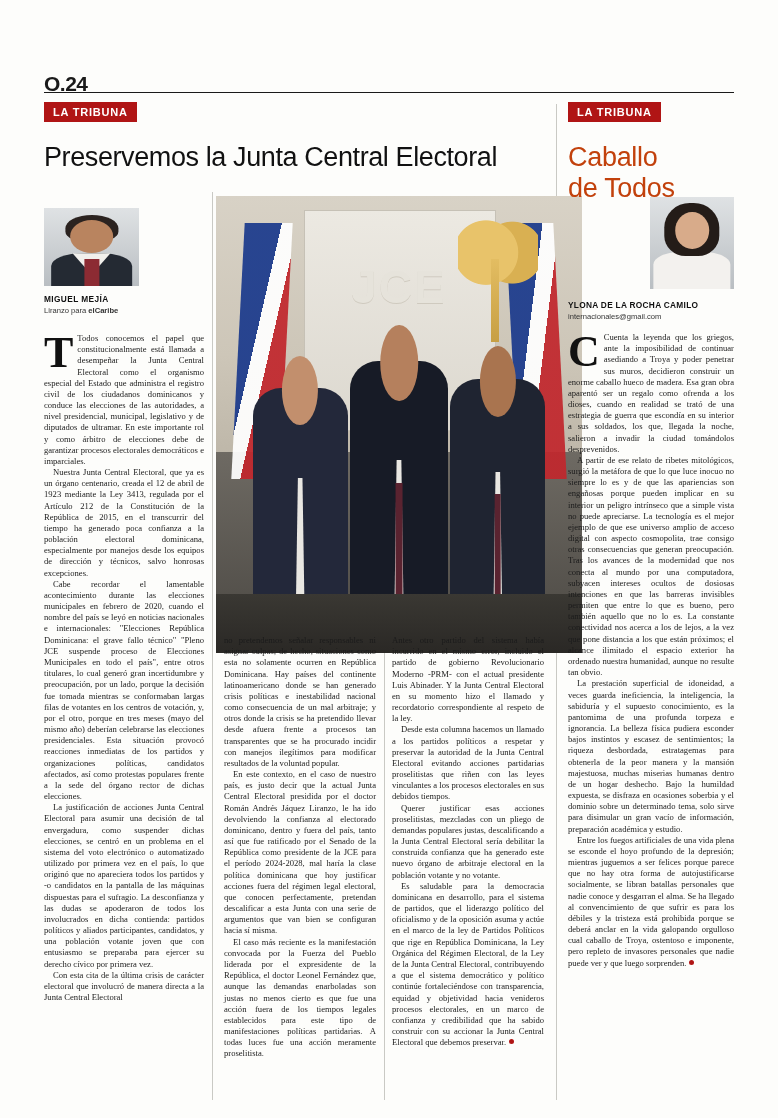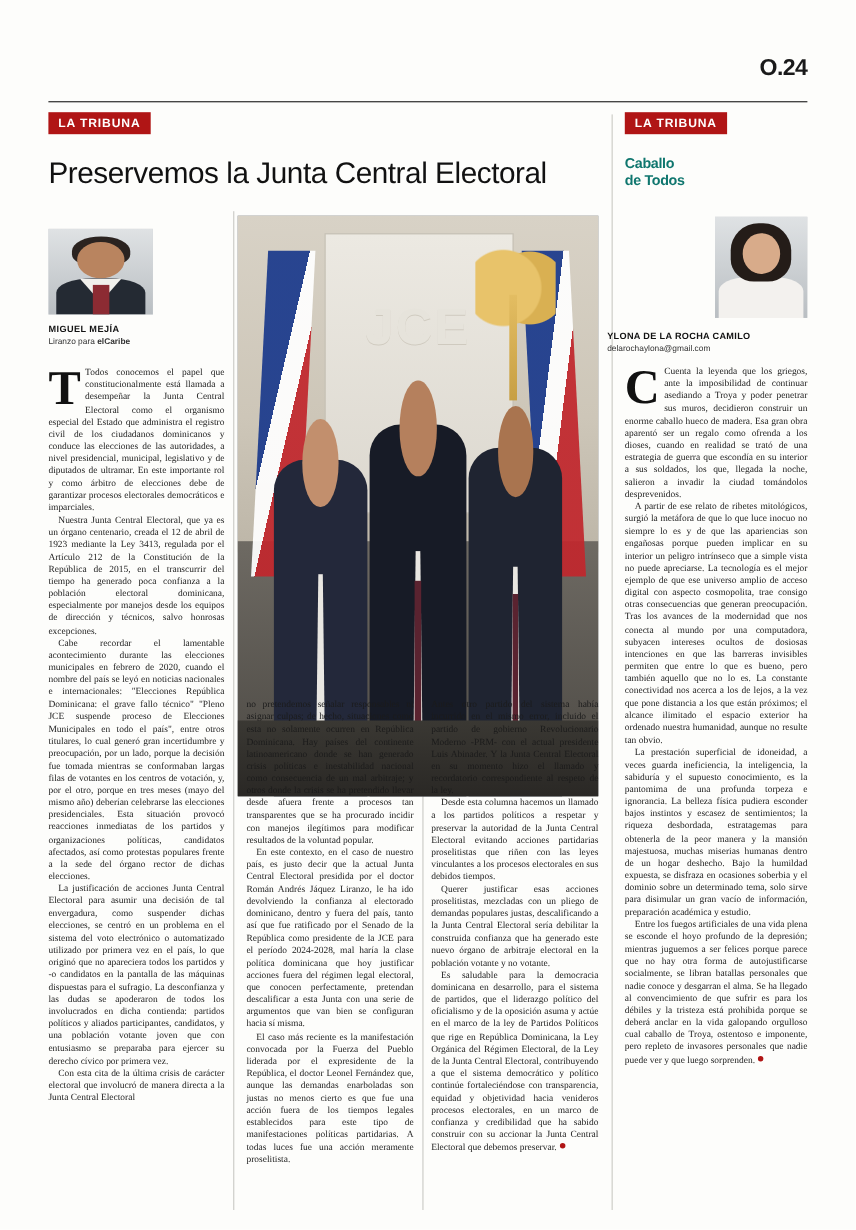--- a/index.html
+++ b/index.html
@@ -14,25 +14,25 @@
     background: #fdfdfb;
     font-family: "Liberation Serif", serif;
     color: #1a1a1a;
     overflow: hidden;
   }
 
   
   .masthead {
     position: absolute;
     left: 44px;
-    top: 50px;
+    top: 72px;
     width: 690px;
     display: flex;
     align-items: flex-end;
-    justify-content: flex-end;
+    justify-content: space-between;
   }
   .folio {
     font-family: "Liberation Sans", sans-serif;
     font-size: 21px;
     font-weight: bold;
     letter-spacing: -0.5px;
     color: #1a1a1a;
   }
   .masthead-right {
     text-align: right;
@@ -125,23 +125,24 @@
     margin-top: 2px;
   }
   .author-sub .brand { font-weight: bold; }
 
   
   .lead-photo {
     position: absolute;
     left: 216px;
     top: 196px;
     width: 328px;
-    height: 528px;
+    height: 457px;
     overflow: hidden;
     background: #8f9196;
+    padding-left: 38px;
   }
 
   
   .col {
     position: absolute;
     font-size: 8.6px;
     line-height: 1.3;
     text-align: justify;
     color: #1b1b1b;
     hyphens: auto;
@@ -160,39 +161,39 @@
     line-height: 0.78;
     font-weight: bold;
     padding: 3px 4px 0 0;
     color: #111;
   }
 
   
   .side-col { position: absolute; left: 568px; top: 102px; width: 166px; }
   .side-headline {
     font-family: "Liberation Sans", sans-serif;
-    font-size: 13px;
+    font-size: 27px;
     line-height: 1.14;
     letter-spacing: -0.3px;
-    color: #0f766e;
+    color: #c2410c;
     margin: 20px 0 0 0;
-    font-weight: bold;
+    font-weight: normal;
   }
   .side-photo {
     position: absolute;
     left: 650px;
     top: 197px;
     width: 84px;
     height: 92px;
     overflow: hidden;
     background: #cfd3d6;
   }
   .side-author {
     position: absolute;
-    left: 552px;
+    left: 568px;
     top: 300px;
     width: 170px;
   }
   .side-author-name {
     font-family: "Liberation Sans", sans-serif;
     font-size: 8.3px;
     font-weight: bold;
     letter-spacing: 0.3px;
     color: #111;
   }
@@ -399,21 +400,21 @@
 
   <div class="side-photo">
     <div class="portrait-bg"></div>
     <div class="portrait-top2"></div>
     <div class="portrait-hair2"></div>
     <div class="portrait-face2"></div>
   </div>
 
   <div class="side-author">
     <div class="side-author-name">YLONA DE LA ROCHA CAMILO</div>
-    <div class="side-author-mail">delarochaylona@gmail.com</div>
+    <div class="side-author-mail">internacionales@gmail.com</div>
   </div>
 
   <div class="col c4">
     <p class="noindent"><span class="dropcap">C</span><span>Cuenta la leyenda que los griegos, ante la imposibilidad de continuar asediando a Troya y poder penetrar sus muros, decidieron construir un enorme caballo hueco de madera. Esa gran obra aparentó ser un regalo como ofrenda a los dioses, cuando en realidad se trató de una estrategia de guerra que escondía en su interior a sus soldados, los que, llegada la noche, salieron a invadir la ciudad tomándolos desprevenidos.</span></p>
     <p>A partir de ese relato de ribetes mitológicos, surgió la metáfora de que lo que luce inocuo no siempre lo es y de que las apariencias son engañosas porque pueden implicar en su interior un peligro intrínseco que a simple vista no puede apreciarse. La tecnología es el mejor ejemplo de que ese universo amplio de acceso digital con aspecto cosmopolita, trae consigo otras consecuencias que generan preocupación. Tras los avances de la modernidad que nos conecta al mundo por una computadora, subyacen intereses ocultos de dosiosas intenciones en que las barreras invisibles permiten que entre lo que es bueno, pero también aquello que no lo es. La constante conectividad nos acerca a los de lejos, a la vez que pone distancia a los que están próximos; el alcance ilimitado el espacio exterior ha ordenado nuestra humanidad, aunque no resulte tan obvio.</p>
     <p>La prestación superficial de idoneidad, a veces guarda ineficiencia, la inteligencia, la sabiduría y el supuesto conocimiento, es la pantomima de una profunda torpeza e ignorancia. La belleza física pudiera esconder bajos instintos y escasez de sentimientos; la riqueza desbordada, estratagemas para obtenerla de la peor manera y la mansión majestuosa, muchas miserias humanas dentro de un hogar deshecho. Bajo la humildad expuesta, se disfraza en ocasiones soberbia y el dominio sobre un determinado tema, solo sirve para disimular un gran vacío de información, preparación académica y estudio.</p>
     <p><span>Entre los fuegos artificiales de una vida plena se esconde el hoyo profundo de la depresión; mientras juguemos a ser felices porque parece que no hay otra forma de autojustificarse socialmente, se libran batallas personales que nadie conoce y desgarran el alma. Se ha llegado al convencimiento de que sufrir es para los débiles y la tristeza está prohibida porque se deberá anclar en la vida galopando orgulloso cual caballo de Troya, ostentoso e imponente, pero repleto de invasores personales que nadie puede ver y que luego sorprenden.</span><span class="endmark"></span></p>
   </div>
 
 </div>

